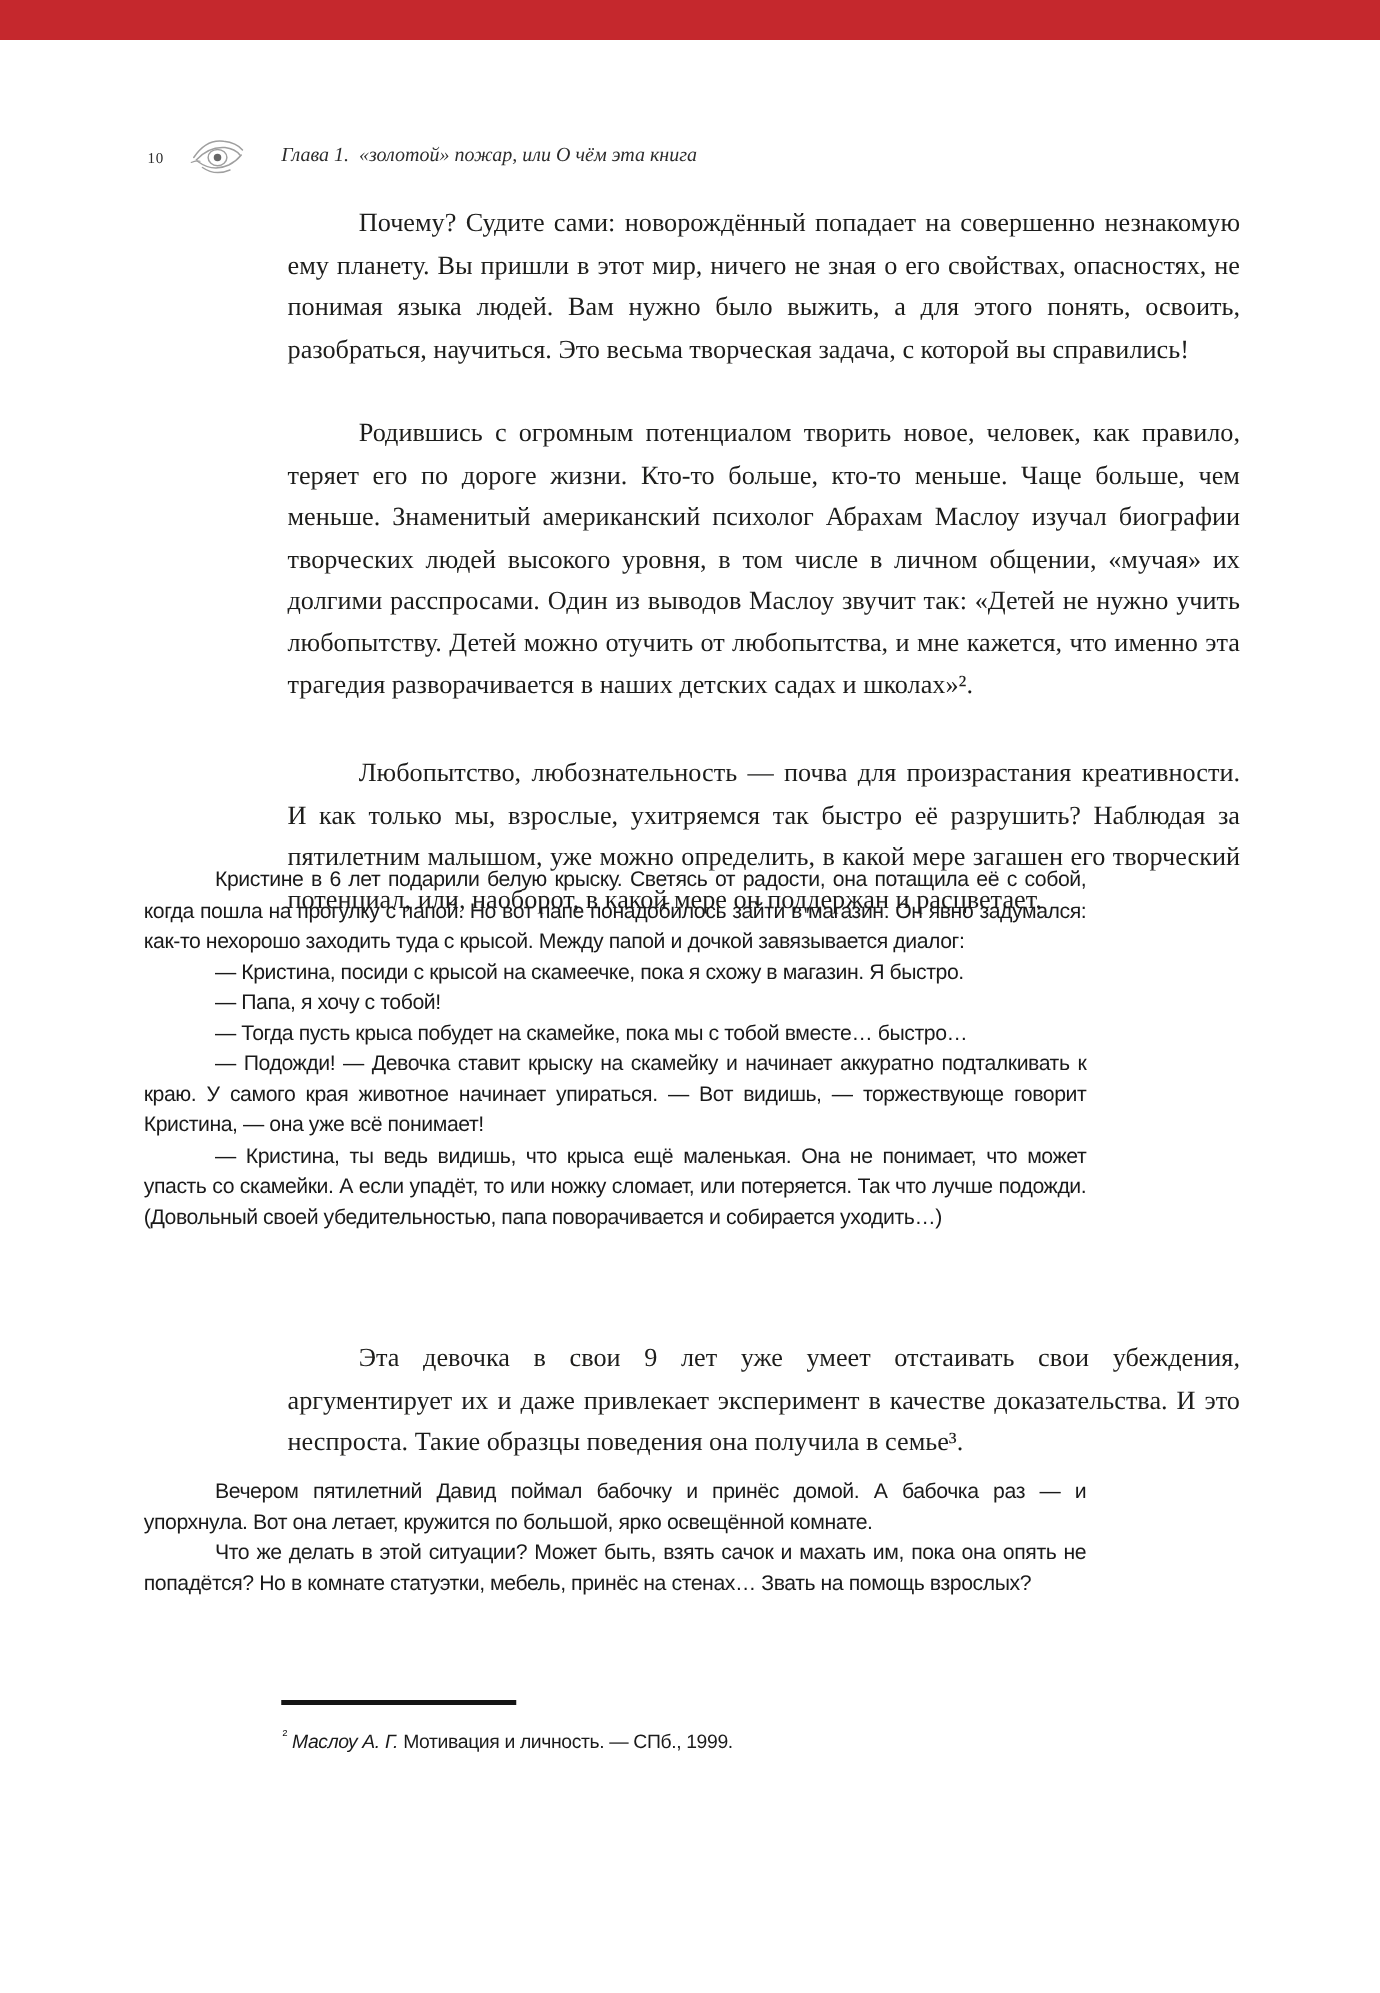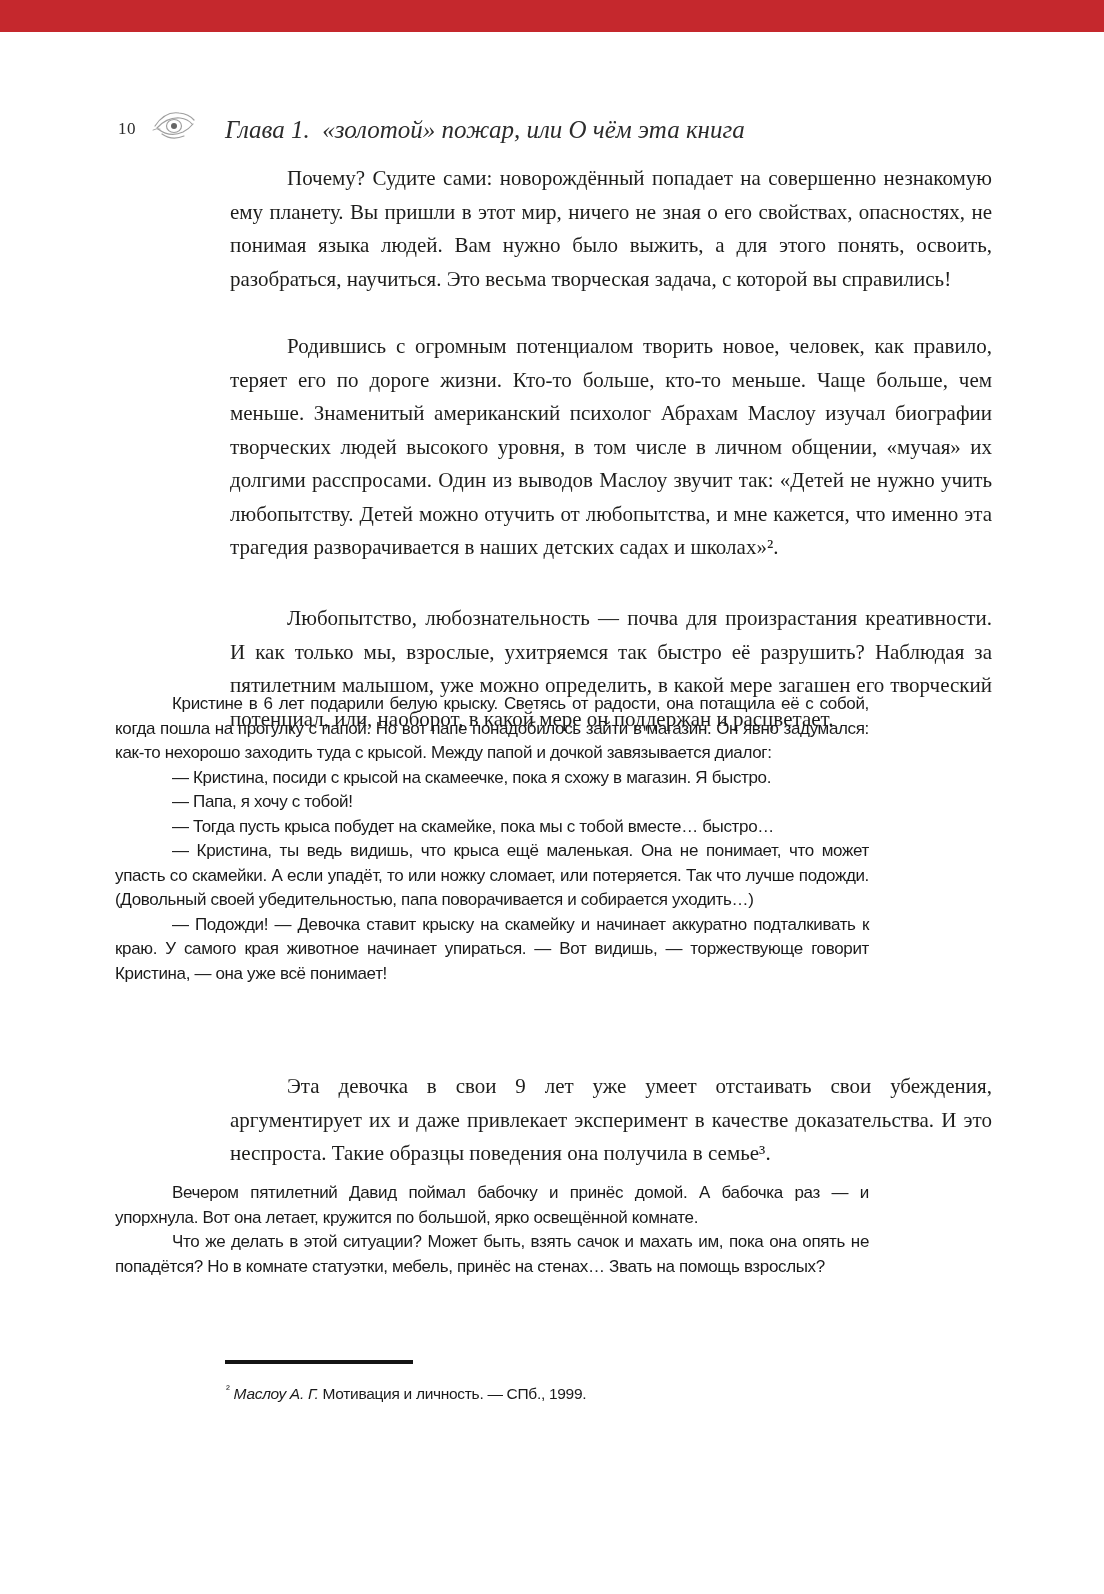--- a/index.html
+++ b/index.html
@@ -15,26 +15,26 @@
 
   .redbar {
     position: absolute; top: 0; left: 0;
     width: 1104px; height: 32px;
     background: #c5282d;
   }
 
   .pagehead { position: absolute; top: 0; left: 0; width: 1104px; height: 0; }
   .pagenum {
     position: absolute; left: 118px; top: 119px;
-    font-size: 17px; color: #2c2c2c; letter-spacing: 0.5px;
+    font-size: 12px; color: #2c2c2c; letter-spacing: 0.5px;
   }
   .ornament { position: absolute; left: 150px; top: 104px; opacity: 0.85; }
   .chapter {
     position: absolute; left: 225px; top: 116px;
-    font-style: italic; font-size: 25px; color: #2c2c2c;
+    font-style: italic; font-size: 16px; color: #2c2c2c;
     white-space: pre;
   }
 
   .serifpara {
     position: absolute; left: 230px; width: 762px;
     font-size: 21px; line-height: 33.5px;
     text-align: justify; text-indent: 57px;
     color: #1d1d1b;
   }
   #para1 { top: 162px; }
@@ -97,22 +97,22 @@
 
   <section id="para1" class="serifpara">Почему? Судите сами: новорождённый попадает на совершенно незнакомую ему планету. Вы пришли в этот мир, ничего не зная о его свойствах, опасностях, не понимая языка людей. Вам нужно было выжить, а для этого понять, освоить, разобраться, научиться. Это весьма творческая задача, с которой вы справились!</section>
   <section id="para2" class="serifpara">Родившись с огромным потенциалом творить новое, человек, как правило, теряет его по дороге жизни. Кто-то больше, кто-то меньше. Чаще больше, чем меньше. Знаменитый американский психолог Абрахам Маслоу изучал биографии творческих людей высокого уровня, в том числе в личном общении, «мучая» их долгими расспросами. Один из выводов Маслоу звучит так: «Детей не нужно учить любопытству. Детей можно отучить от любопытства, и мне кажется, что именно эта трагедия разворачивается в наших детских садах и школах»².</section>
   <section id="para3" class="serifpara">Любопытство, любознательность — почва для произрастания креативности. И как только мы, взрослые, ухитряемся так быстро её разрушить? Наблюдая за пятилетним малышом, уже можно определить, в какой мере загашен его творческий потенциал, или, наоборот, в какой мере он поддержан и расцветает.</section>
 
   <section id="story1" class="storyblock">
     <p>Кристине в 6 лет подарили белую крыску. Светясь от радости, она потащила её с собой, когда пошла на прогулку с папой. Но вот папе понадобилось зайти в магазин. Он явно задумался: как-то нехорошо заходить туда с крысой. Между папой и дочкой завязывается диалог:</p>
     <p>— Кристина, посиди с крысой на скамеечке, пока я схожу в магазин. Я быстро.</p>
     <p>— Папа, я хочу с тобой!</p>
     <p>— Тогда пусть крыса побудет на скамейке, пока мы с тобой вместе… быстро…</p>
+    <p>— Подожди! — Девочка ставит крыску на скамейку и начинает аккуратно подталкивать к краю. У самого края животное начинает упираться. — Вот видишь, — торжествующе говорит Кристина, — она уже всё понимает!</p>
     <p>— Кристина, ты ведь видишь, что крыса ещё маленькая. Она не понимает, что может упасть со скамейки. А если упадёт, то или ножку сломает, или потеряется. Так что лучше подожди. (Довольный своей убедительностью, папа поворачивается и собирается уходить…)</p>
-    <p>— Подожди! — Девочка ставит крыску на скамейку и начинает аккуратно подталкивать к краю. У самого края животное начинает упираться. — Вот видишь, — торжествующе говорит Кристина, — она уже всё понимает!</p>
   </section>
 
   <section id="para4" class="serifpara">Эта девочка в свои 9 лет уже умеет отстаивать свои убеждения, аргументирует их и даже привлекает эксперимент в качестве доказательства. И это неспроста. Такие образцы поведения она получила в семье³.</section>
 
   <section id="story2" class="storyblock">
     <p>Вечером пятилетний Давид поймал бабочку и принёс домой. А бабочка раз — и упорхнула. Вот она летает, кружится по большой, ярко освещённой комнате.</p>
     <p>Что же делать в этой ситуации? Может быть, взять сачок и махать им, пока она опять не попадётся? Но в комнате статуэтки, мебель, принёс на стенах… Звать на помощь взрослых?</p>
   </section>
 
   <div class="footrule"></div>

